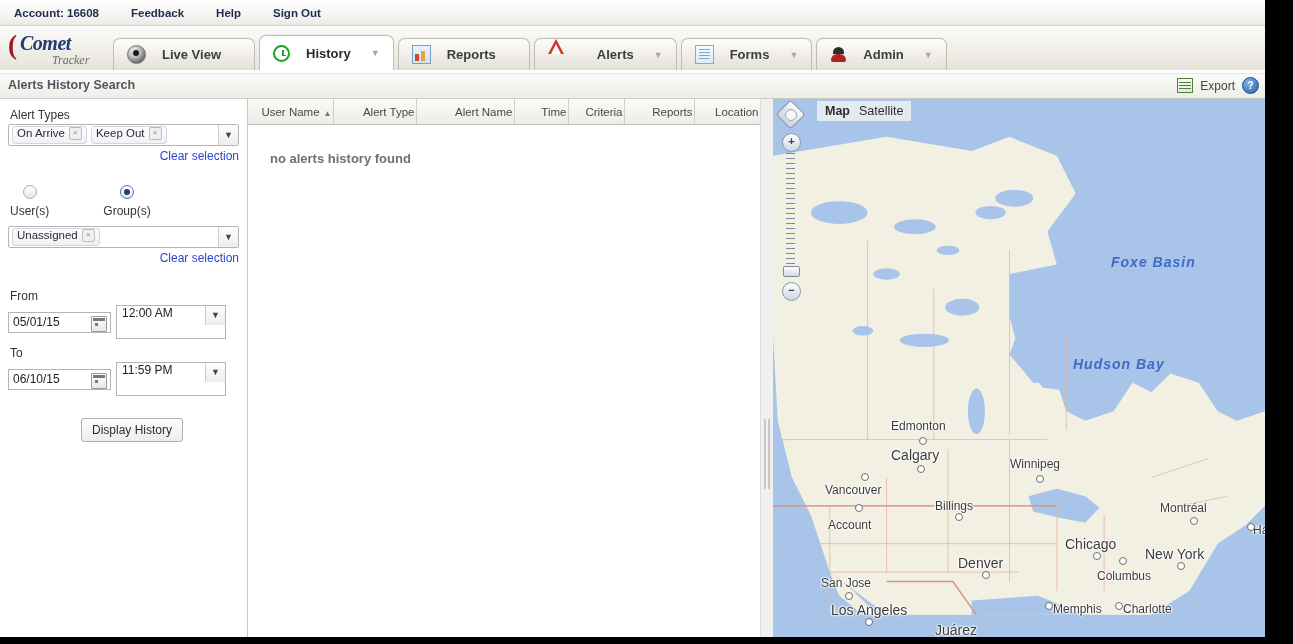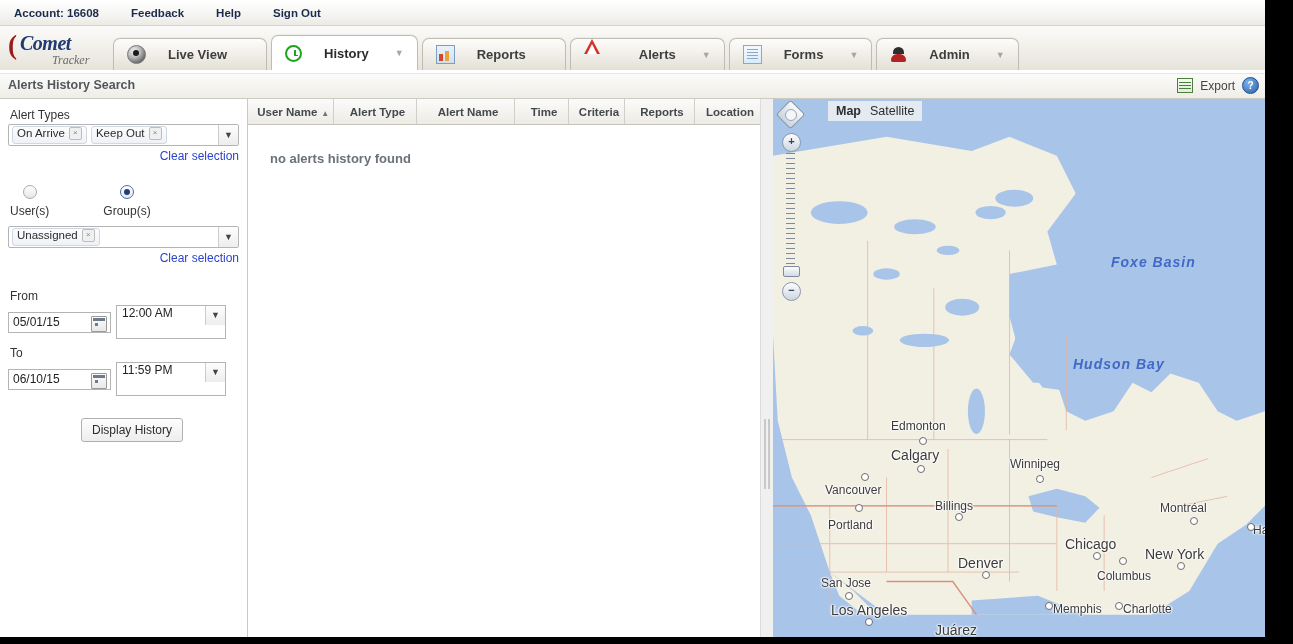--- a/index.html
+++ b/index.html
@@ -25,21 +25,21 @@
   #tabstrip:after{content:"";position:absolute;left:0;right:0;bottom:-3px;height:3px;background:#fff;}
   #logo{position:absolute;left:8px;top:2px;width:105px;height:40px;}
   #logo .swoosh{position:absolute;left:0;top:4px;font-size:27px;color:#9a1b1b;font-weight:bold;
                 font-family:"Liberation Serif",serif;line-height:27px;}
   #logo .comet{position:absolute;left:12px;top:4px;font-size:20px;font-weight:bold;color:#233b73;
                font-style:italic;font-family:"Liberation Serif",serif;letter-spacing:-0.5px;}
   #logo .tracker{position:absolute;left:44px;top:25px;font-size:12px;font-style:italic;color:#6b6b6b;
                  font-family:"Liberation Serif",serif;}
 
   .tabs{position:absolute;left:113px;bottom:0;display:flex;align-items:flex-end;height:44px;}
-  .tab{position:relative;display:flex;align-items:center;gap:22px;height:31px;padding:0 13px;margin-right:4px;
+  .tab{position:relative;display:flex;align-items:center;gap:16px;height:31px;padding:0 13px;margin-right:4px;
        border:1px solid #bfbcb2;border-bottom:none;border-radius:7px 7px 0 0;
        background:linear-gradient(to bottom,#fdfdfc 0%,#f2f0ea 45%,#e3e0d7 100%);
        font-size:13px;font-weight:bold;color:#3d3d3d;cursor:pointer;white-space:nowrap;
        box-shadow:0 -1px 1px rgba(0,0,0,.04);}
   .tab.active{height:34px;background:#ffffff;border-color:#bfbcb2;color:#2b2b2b;z-index:3;}
   .tab .caret{font-size:9px;color:#a9a6a0;margin-left:4px;}
   .tab .ico{width:17px;height:17px;display:inline-block;position:relative;flex:0 0 17px;}
 
   
   .ico-live{border-radius:50%;background:radial-gradient(circle at 35% 30%,#f2f2f2 0%,#b9b9b9 40%,#6a6a6a 75%,#2a2a2a 100%);
@@ -128,34 +128,34 @@
   .timesel .tv{flex:1;font-size:12px;color:#222;padding-left:5px;}
   .timesel .ta{width:19px;height:19px;border-left:1px solid #ccc;background:linear-gradient(to bottom,#fdfdfd,#ededed);
                text-align:center;font-size:9px;line-height:19px;color:#444;cursor:pointer;}
   .dispbtn{margin:22px 0 0 73px;padding:4px 10px;font-size:12px;color:#2d2d2d;cursor:pointer;
            border:1px solid #b0b0b0;border-radius:3px;background:linear-gradient(to bottom,#fdfdfd,#ededed);
            font-family:"Liberation Sans",sans-serif;}
 
   
   #grid{width:100%;border-collapse:collapse;table-layout:fixed;}
   #grid th{height:23px;background:linear-gradient(to bottom,#fbfbfa,#edebe5);border-right:1px solid #d2cfc7;
-           border-bottom:1px solid #c6c3bb;font-size:11.5px;font-weight:bold;color:#44494f;
-           text-align:center;padding-left:7px;white-space:nowrap;cursor:pointer;}
+           border-bottom:1px solid #c6c3bb;font-size:11.5px;font-weight:normal;color:#44494f;
+           text-align:right;padding-left:7px;white-space:nowrap;cursor:pointer;}
   #grid th .sortarrow{color:#6f757c;font-size:8px;margin-left:4px;}
   #emptymsg{padding:26px 0 0 22px;font-size:13px;font-weight:bold;color:#6a7178;}
 
   
   #maptiles{position:absolute;inset:0;background:#a8c4e8;}
   #landmass{position:absolute;inset:0;}
   .mlabel{position:absolute;font-size:12px;color:#3b3b3b;white-space:nowrap;
           text-shadow:0 0 2px #fff,0 0 3px #fff,1px 0 2px #fff,-1px 0 2px #fff;}
   .mlabel.big{font-size:14px;}
   .mlabel.water{color:#4169c8;font-style:italic;font-weight:bold;letter-spacing:1px;text-shadow:none;}
   .mdot{position:absolute;width:6px;height:6px;border:1px solid #6d6d6d;border-radius:50%;background:#fff;}
-  #maptypebar{position:absolute;left:55px;top:2px;height:20px;display:flex;align-items:center;gap:9px;
+  #maptypebar{position:absolute;left:44px;top:2px;height:20px;display:flex;align-items:center;gap:9px;
               background:rgba(245,245,245,.78);padding:0 8px;z-index:6;}
   #maptypebar span{font-size:12.5px;color:#2d2d2d;cursor:pointer;}
   #maptypebar span.sel{font-weight:bold;}
   #pancontrol{position:absolute;left:4px;top:2px;width:26px;height:26px;z-index:7;cursor:pointer;}
   #pancontrol .diam{position:absolute;left:3px;top:3px;width:19px;height:19px;
        background:linear-gradient(to bottom,#fafafa,#c9d3e0);border:1px solid #8b97a8;transform:rotate(45deg);border-radius:3px;}
   #pancontrol .cir{position:absolute;left:8px;top:8px;width:10px;height:10px;border-radius:50%;
        background:#f4f6f9;border:1px solid #9aa6b5;}
   #zoomctl{position:absolute;left:9px;top:34px;width:17px;height:166px;z-index:7;}
   .zbtn{position:absolute;left:0;width:17px;height:17px;border-radius:50%;border:1px solid #8b97a8;
@@ -452,21 +452,21 @@
               <span class="mlabel" style="left: 118px; top: 320px;">Edmonton</span>
               <span class="mdot" style="left: 146px; top: 338px;"></span>
               <span class="mlabel big" style="left: 118px; top: 348px;">Calgary</span>
               <span class="mdot" style="left: 144px; top: 366px;"></span>
               <span class="mlabel" style="left: 237px; top: 358px;">Winnipeg</span>
               <span class="mdot" style="left: 263px; top: 376px;"></span>
               <span class="mlabel" style="left: 52px; top: 384px;">Vancouver</span>
               <span class="mdot" style="left: 88px; top: 374px;"></span>
               <span class="mlabel" style="left: 162px; top: 400px;">Billings</span>
               <span class="mdot" style="left: 182px; top: 414px;"></span>
-              <span class="mlabel" style="left: 55px; top: 419px;">Portland</span>
+              <span class="mlabel" style="left: 55px; top: 419px;">Account</span>
               <span class="mdot" style="left: 82px; top: 405px;"></span>
               <span class="mlabel" style="left: 387px; top: 402px;">Montréal</span>
               <span class="mdot" style="left: 417px; top: 418px;"></span>
               <span class="mlabel big" style="left: 292px; top: 437px;">Chicago</span>
               <span class="mdot" style="left: 320px; top: 453px;"></span>
               <span class="mlabel big" style="left: 372px; top: 447px;">New York</span>
               <span class="mdot" style="left: 404px; top: 463px;"></span>
               <span class="mlabel big" style="left: 185px; top: 456px;">Denver</span>
               <span class="mdot" style="left: 209px; top: 472px;"></span>
               <span class="mlabel" style="left: 324px; top: 470px;">Columbus</span>

